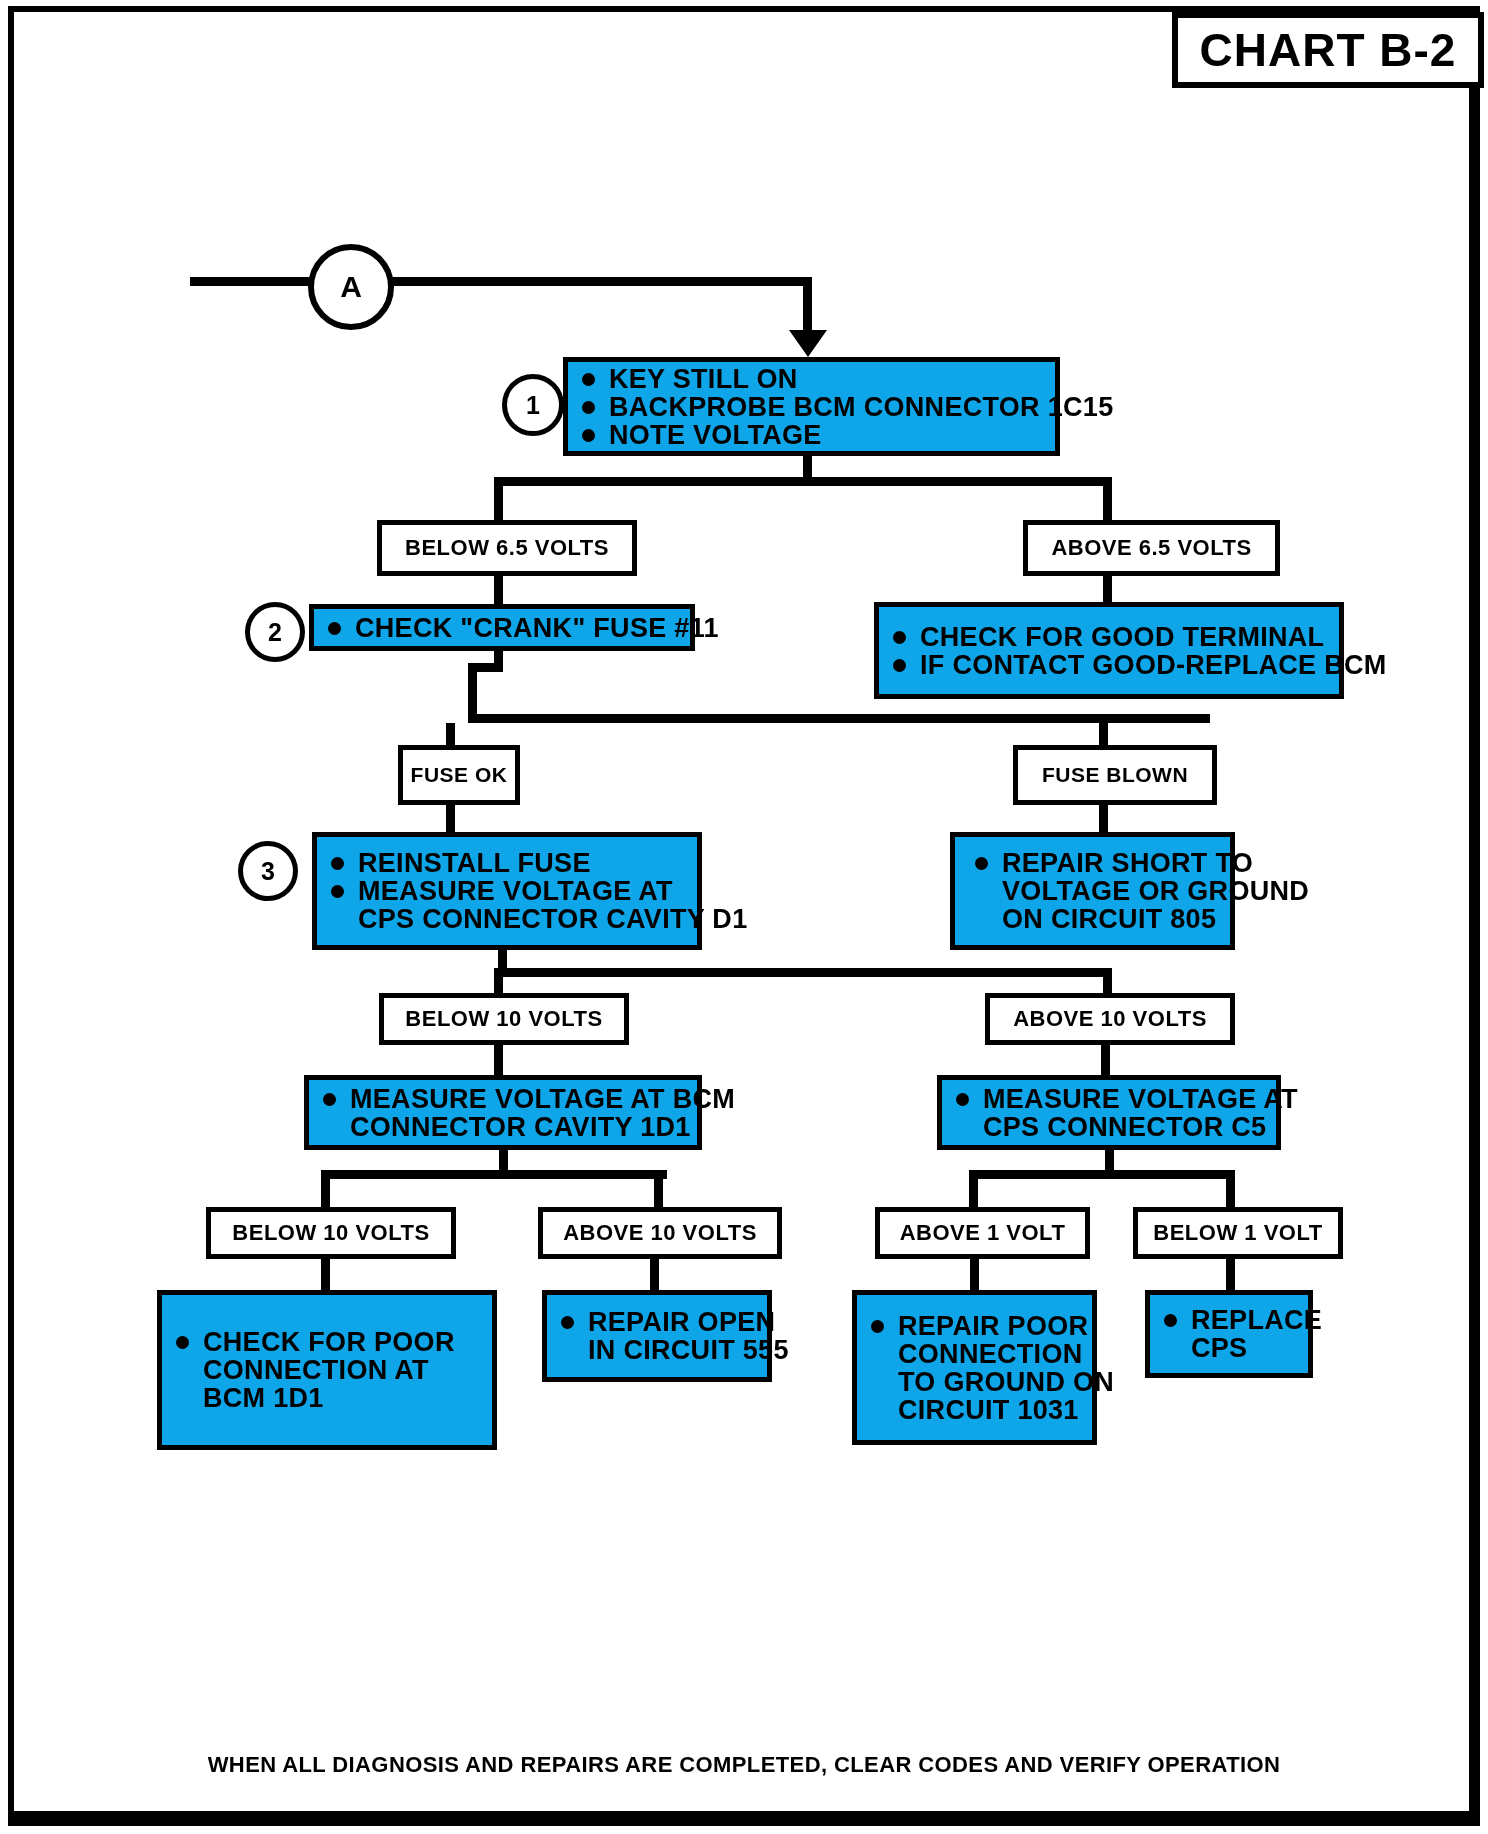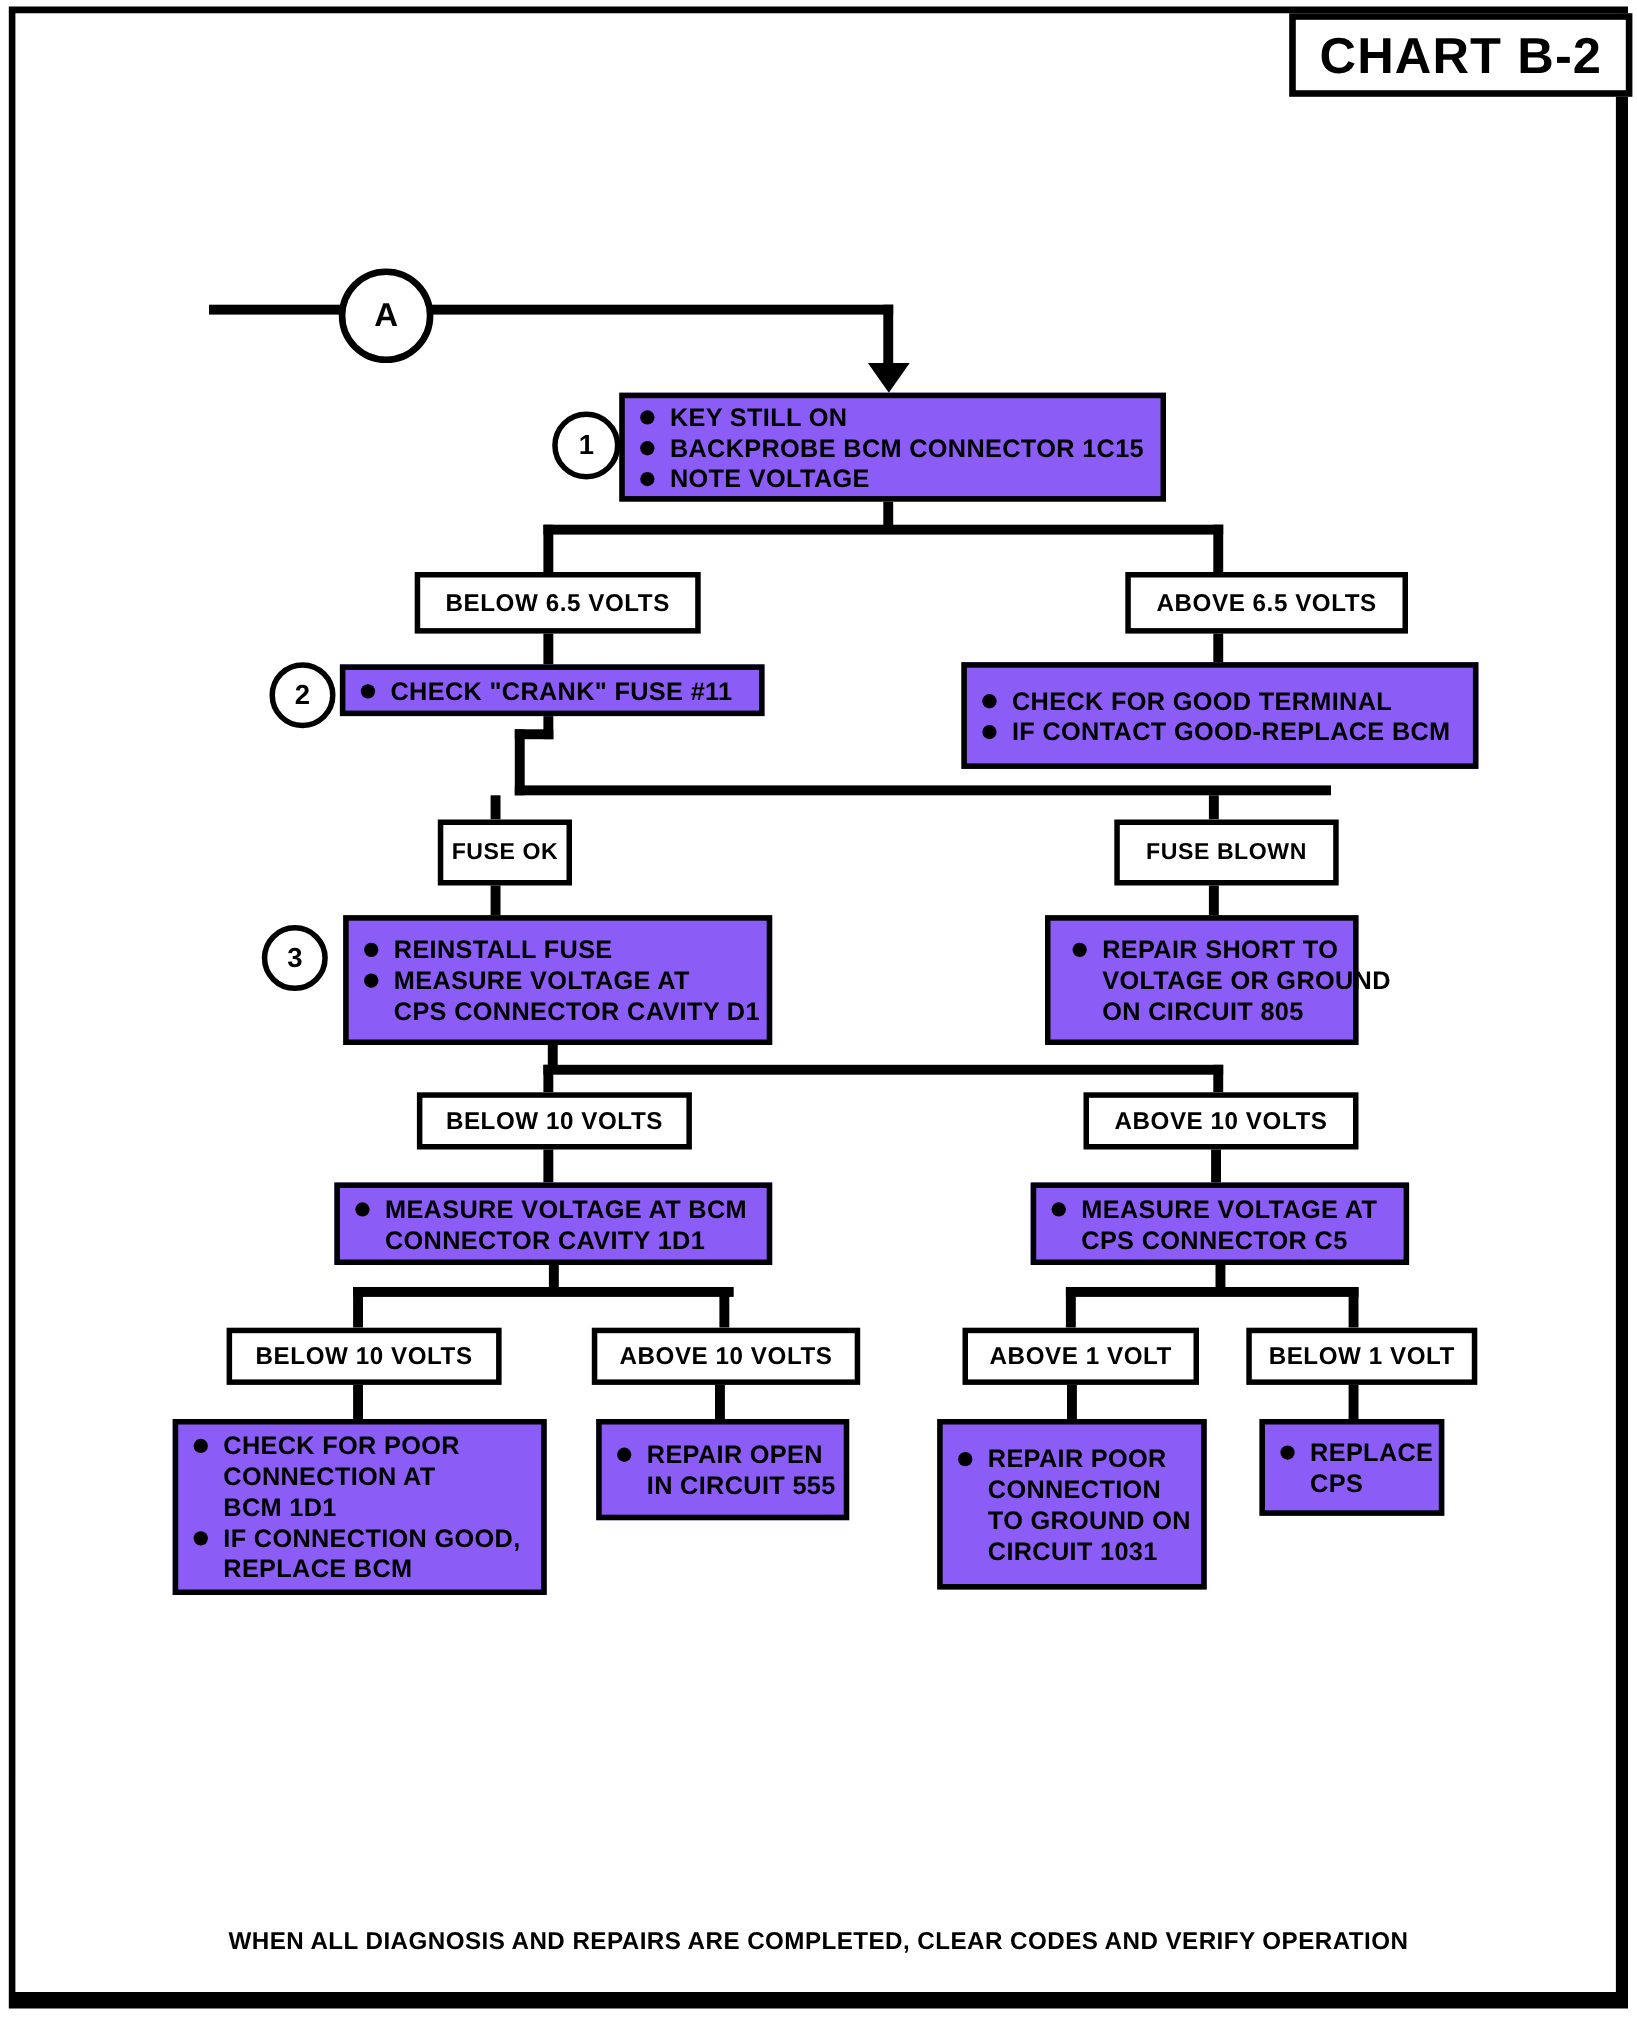--- a/index.html
+++ b/index.html
@@ -43,23 +43,23 @@
   }
   
   .lb{
     position:absolute;border:5px solid #000;background:#fff;
     display:flex;align-items:center;justify-content:center;
     font-size:22px;letter-spacing:.5px;white-space:nowrap;
     z-index:4;
   }
   
   .bx{
-    position:absolute;border:5px solid #000;background:#8b5cf6;
+    position:absolute;border:5px solid #000;background:#0ea5e9;
     padding:8px 10px 8px 14px;box-sizing:border-box;
-    font-size:23px;letter-spacing:.3px;
+    font-size:27px;letter-spacing:.3px;
     display:flex;flex-direction:column;justify-content:center;
     z-index:4;
   }
   .bullet-item{position:relative;padding-left:27px;line-height:28px;}
   .dot{
     position:absolute;left:0;top:8px;width:13px;height:13px;border-radius:50%;
     background:#000;
   }
   .bl{display:block;white-space:nowrap;}
   
@@ -238,25 +238,20 @@
   <div class="ln" style="left:970px;top:1249px;width:9px;height:41px;"></div>
   <div class="ln" style="left:1226px;top:1249px;width:9px;height:41px;"></div>
 
   <div class="bx" style="left:157px;top:1290px;width:340px;height:160px;">
     <div class="bullet-item">
         <span class="dot"></span>
         <span class="bl">CHECK FOR POOR</span>
         <span class="bl">CONNECTION AT</span>
         <span class="bl">BCM 1D1</span>
       </div>
-    <div class="bullet-item">
-        <span class="dot"></span>
-        <span class="bl">IF CONNECTION GOOD,</span>
-        <span class="bl">REPLACE BCM</span>
-      </div>
   </div>
 
   <div class="bx" style="left:542px;top:1290px;width:230px;height:92px;">
     <div class="bullet-item">
         <span class="dot"></span>
         <span class="bl">REPAIR OPEN</span>
         <span class="bl">IN CIRCUIT 555</span>
       </div>
   </div>
 

